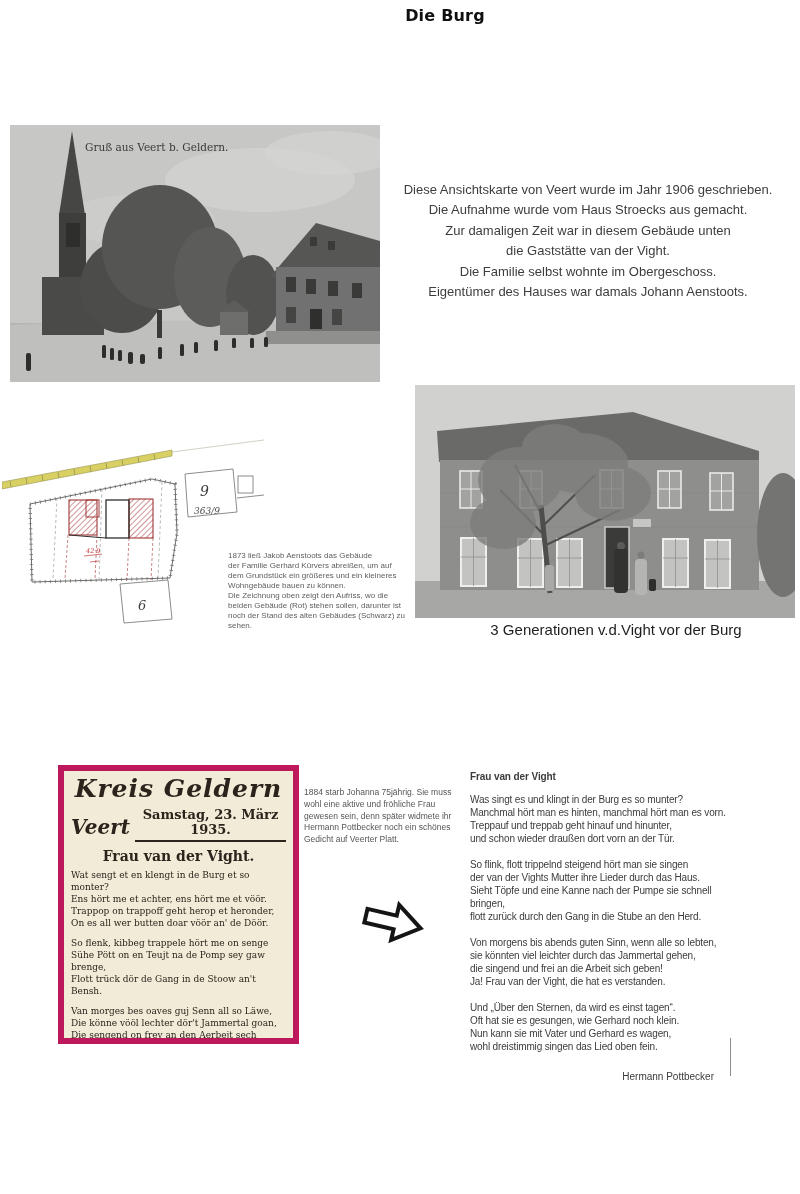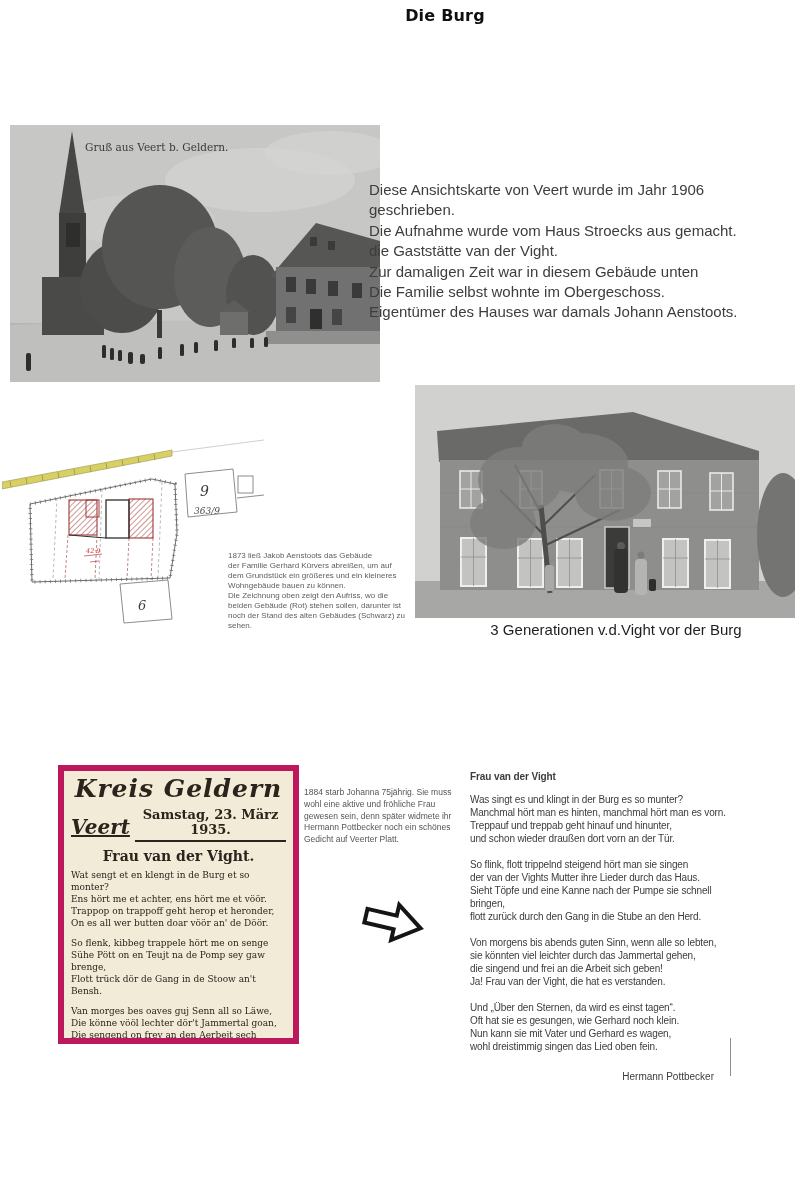--- a/index.html
+++ b/index.html
@@ -1,33 +1,33 @@
 <!DOCTYPE html>
 <html><head>
 <meta charset="utf-8">
 <style>
   html,body{margin:0;padding:0;background:#ffffff;}
   .page{position:relative;width:800px;height:1194px;background:#ffffff;overflow:hidden;
         font-family:"Liberation Sans",sans-serif;}
   .page-title{position:absolute;top:6px;left:0;width:100%;text-align:center;
         font-family:"DejaVu Sans",sans-serif;font-weight:bold;font-size:16px;color:#101010;letter-spacing:.2px;margin-left:45px;}
   .postcard{position:absolute;left:10px;top:125px;width:370px;height:257px;}
-  .intro{position:absolute;left:369px;top:180px;width:414px;
-        font-size:15px;line-height:20.4px;color:#3d3d3d;}
+  .intro{position:absolute;left:381px;top:180px;width:414px;text-align:center;
+        font-size:13px;line-height:20.4px;color:#3d3d3d;}
   .mapbox{position:absolute;left:2px;top:438px;width:263px;height:202px;}
   .map-caption{position:absolute;left:228px;top:551px;width:182px;font-size:8px;line-height:10px;color:#5e5e5e;}
   .photo2{position:absolute;left:415px;top:385px;width:380px;height:233px;}
   .photo2-caption{position:absolute;left:426px;top:621px;width:380px;text-align:center;
         font-size:15px;color:#1e1e1e;}
   .newspaper{position:absolute;left:58px;top:765px;width:241px;height:279px;box-sizing:border-box;
         background:#f2ebd7;border:6px solid #be185d;padding:4px 7px 4px 7px;overflow:hidden;
         font-family:"DejaVu Serif",serif;color:#2b241d;}
   .np-masthead{text-align:center;font-size:25px;line-height:28px;font-weight:bold;font-style:italic;letter-spacing:1px;}
   .np-row{display:flex;align-items:baseline;margin-top:4px;}
-  .np-place{font-size:20px;font-weight:bold;font-style:italic;width:64px;flex:none;text-decoration:underline;}
+  .np-place{font-size:20px;font-weight:bold;font-style:italic;width:64px;flex:none;}
   .np-datewrap{flex:1;text-align:center;}
   .np-date{display:inline-block;font-size:13px;font-weight:bold;border-bottom:2px solid #2b241d;padding:0 4px 3px 4px;}
   .np-headline{text-align:center;font-size:14px;font-weight:bold;margin:6px 0 5px 0;}
   .np-stanza{font-size:9px;line-height:12px;font-weight:normal;margin-bottom:8px;letter-spacing:0;}
   .note{position:absolute;left:304px;top:787px;width:166px;font-size:8.5px;line-height:11.8px;color:#565656;}
   .arrow{position:absolute;left:357px;top:894px;width:72px;height:58px;}
   .poem{position:absolute;left:470px;top:771px;width:274px;color:#3c3c3c;}
   .poem-title{font-size:10px;font-weight:bold;margin-bottom:11px;letter-spacing:-.1px;}
   .poem-stanza{font-size:10px;line-height:13.1px;margin-bottom:12.5px;letter-spacing:-.15px;}
   .poem-sig{margin-top:18px;text-align:right;padding-right:30px;font-size:10px;}
@@ -94,22 +94,22 @@
         <rect x="240" y="213" width="4" height="10" rx="1.5"></rect>
         <rect x="254" y="212" width="4" height="10" rx="1.5"></rect>
       </g>
       <text x="75" y="26" font-family="DejaVu Serif, serif" font-size="10.5" fill="#3a3a3a">Gruß aus Veert b. Geldern.</text>
     </svg>
   </div>
 
   <div class="intro">
       <div>Diese Ansichtskarte von Veert wurde im Jahr 1906 geschrieben.</div>
       <div>Die Aufnahme wurde vom Haus Stroecks aus gemacht.</div>
+      <div>Zur damaligen Zeit war in diesem Gebäude unten</div>
       <div>die Gaststätte van der Vight.</div>
-      <div>Zur damaligen Zeit war in diesem Gebäude unten</div>
       <div>Die Familie selbst wohnte im Obergeschoss.</div>
       <div>Eigentümer des Hauses war damals Johann Aenstoots.</div>
     </div>
 
   <div class="mapbox">
     <svg width="263" height="202" viewBox="0 0 263 202">
       <rect width="263" height="202" fill="#ffffff"></rect>
       <g>
         <polygon points="0,44 170,12 170,18 0,51" fill="#d8d062" stroke="#9a9450" stroke-width="0.6"></polygon>
         <g stroke="#8a8a54" stroke-width="0.7">

